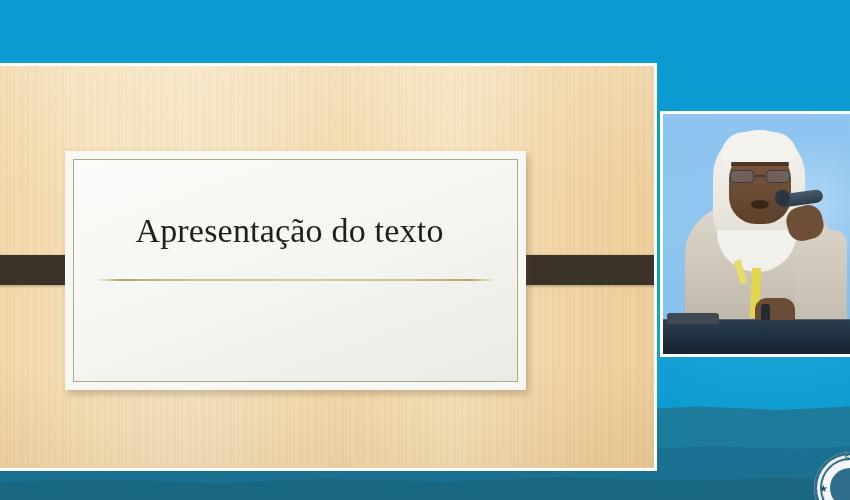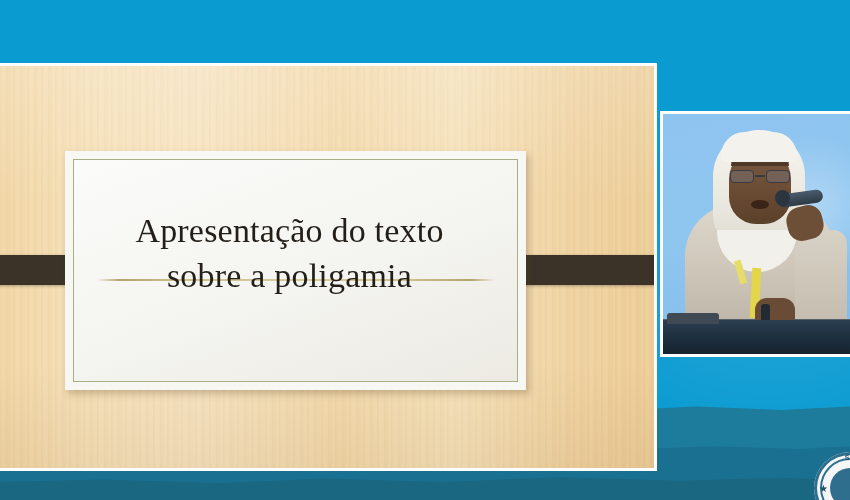--- a/index.html
+++ b/index.html
@@ -387,21 +387,20 @@
     <div class="wood-shade-bottom"></div>
 
     <div class="ribbon ribbon-left"></div>
     <div class="ribbon ribbon-right"></div>
 
     <div id="title-card">
       <div id="title-card-inner">
         <div class="title-rule"></div>
         <div id="title-text">
           <span class="line line-1">Apresentação do texto</span>
-          <span class="line line-2">sobre a poligamia</span>
         </div>
       </div>
     </div>
   </div>
 
   <div id="video-panel">
     <div class="vid-bg-soft"></div>
 
     <div class="p-body"></div>
     <div class="p-shoulder-r"></div>

